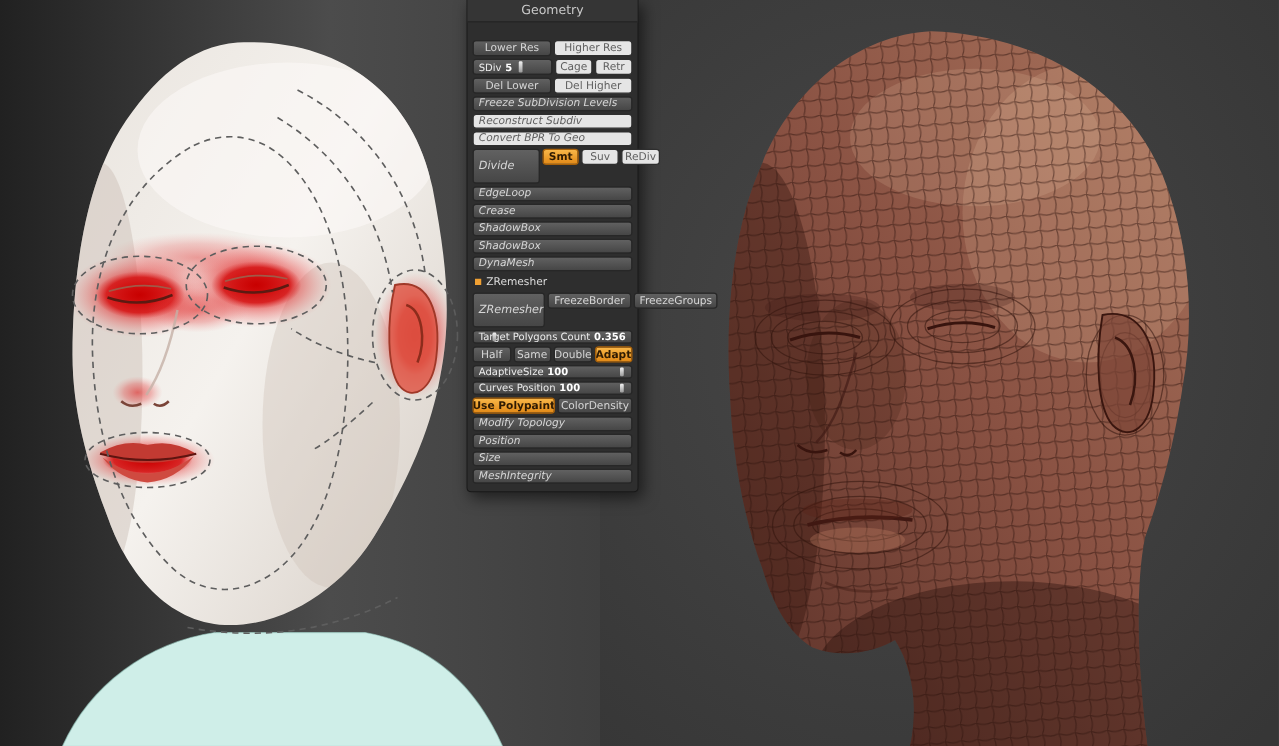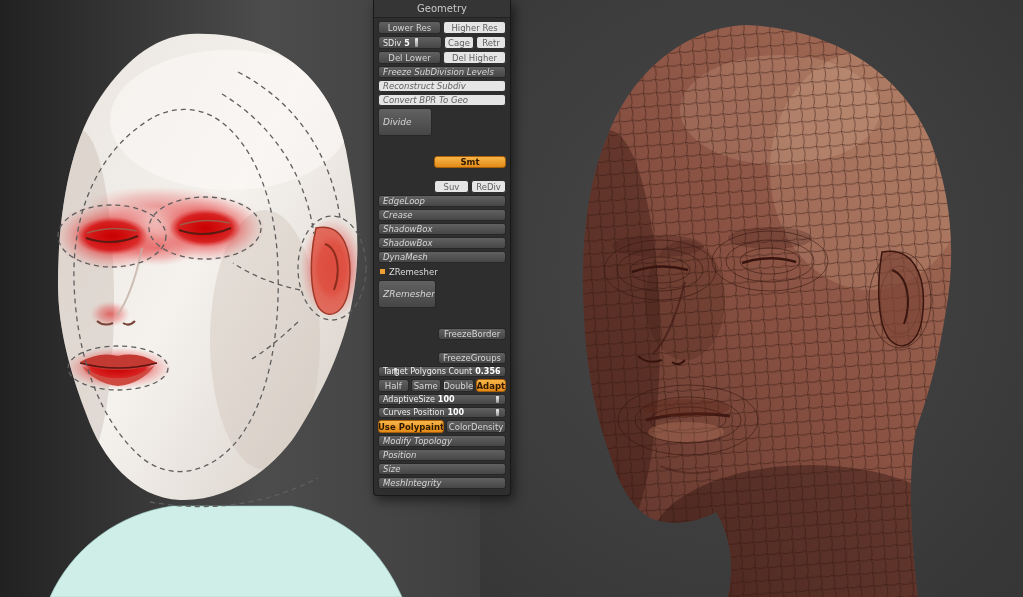--- a/index.html
+++ b/index.html
@@ -10,23 +10,23 @@
 
   
   .panel {
     position:absolute; left:373px; top:0; width:138px;
     background:#2e2e2e; border:1px solid #181818; border-top:none;
     border-radius:0 0 4px 4px; padding:2px 4px 6px;
     display:flex; flex-direction:column; gap:2px;
     box-shadow:3px 4px 12px rgba(0,0,0,.55); z-index:5;
   }
   .panel-title { text-align:center; color:#c9c9c9; font-size:10px; padding:3px 0 3px;
-                 background:#353535; margin:-2px -4px 1px; border-bottom:1px solid #222; cursor:pointer; }
+                 background:#353535; margin:-2px -4px 12px; border-bottom:1px solid #222; cursor:pointer; }
   .row { display:flex; gap:2px; }
-  .col { display:flex; flex-direction:column; gap:12px;margin-top:48px; }
+  .col { display:flex; flex-direction:row; gap:2px; }
   .btn {
     flex:1; height:13px; font-size:8.5px; font-family:inherit; color:#d6d6d6;
     background:linear-gradient(#616161,#464646); border:1px solid #272727; border-radius:3px;
     display:flex; align-items:center; justify-content:center;
     white-space:nowrap; overflow:hidden; cursor:pointer; padding:0 4px;
   }
   .btn.left { justify-content:flex-start;font-style:italic; }
   .btn.tall { height:28px; font-size:9px;text-align:center; }
   .btn.disabled { background:#e5e5e5; color:#5f5f5f; border-color:#2e2e2e; cursor:default; }
   .btn.orange { background:linear-gradient(#f8b648,#e28a18); color:#2e1a02; font-weight:bold;

